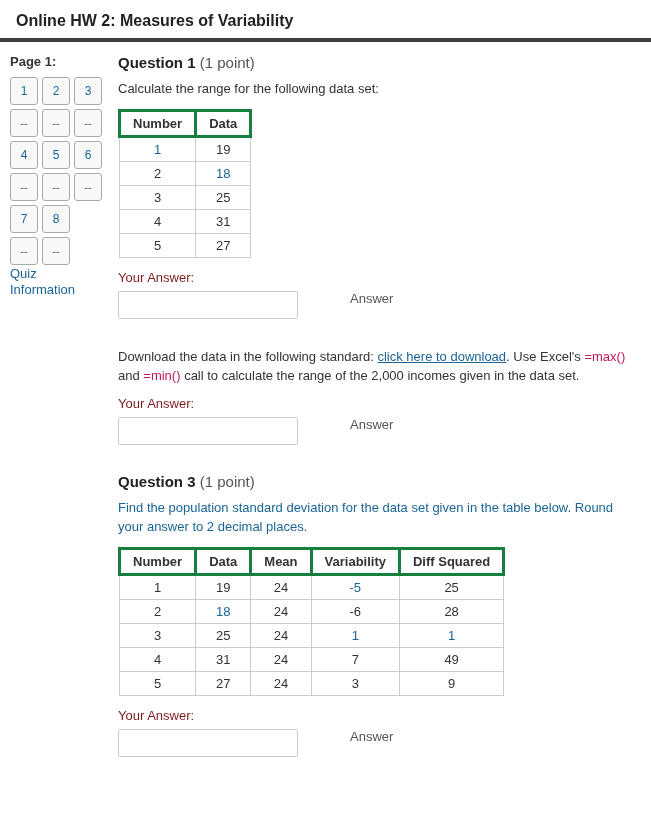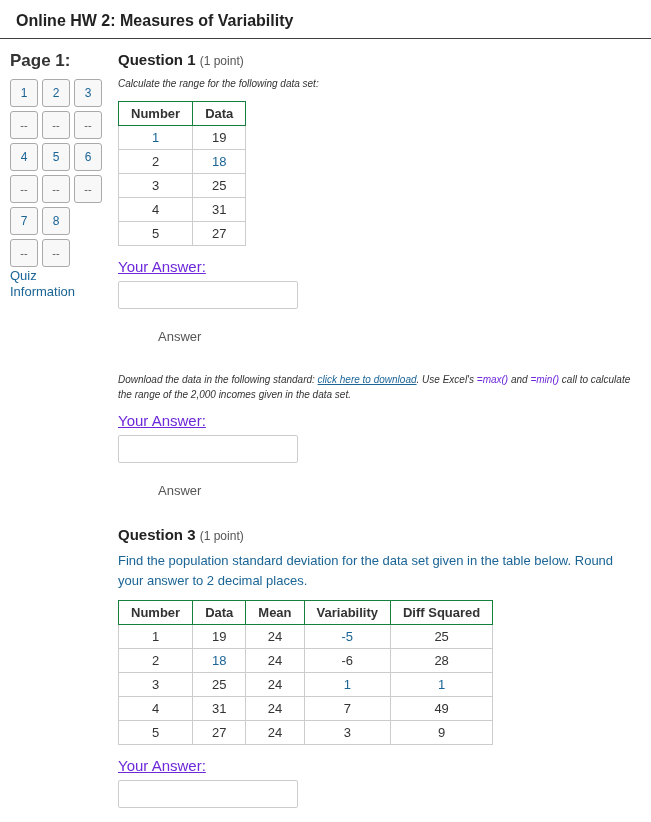--- a/index.html
+++ b/index.html
@@ -5,38 +5,38 @@
     * { box-sizing: border-box; margin: 0; padding: 0; }
     body {
       font-family: Arial, sans-serif;
       font-size: 14px;
       color: #333;
       background: #fff;
       width: 651px;
     }
     .page-header {
       padding: 12px 16px 8px 16px;
-      border-bottom: 1px solid #404040;
+      border-bottom: 4px solid #404040;
     }
     .page-header h1 {
       font-size: 16px;
       font-weight: bold;
       color: #222;
     }
     .main-layout {
       display: flex;
       padding: 12px 0;
     }
     .sidebar {
       width: 110px;
       padding: 0 10px;
       flex-shrink: 0;
     }
     .page-label {
-      font-size: 17px;
+      font-size: 13px;
       font-weight: bold;
       margin-bottom: 8px;
       color: #333;
     }
     .nav-grid {
       display: flex;
       flex-direction: column;
       gap: 4px;
     }
     .nav-row {
@@ -76,71 +76,69 @@
       margin-bottom: 28px;
     }
     .question-title {
       font-size: 15px;
       font-weight: bold;
       margin-bottom: 8px;
       color: #222;
     }
     .question-title .points {
       font-weight: normal;
-      font-size: 12px;
+      font-size: 15px;
       color: #555;
     }
     .question-text {
-      font-size: 10px;
+      font-size: 13px;
       margin-bottom: 10px;
       color: #333;
       line-height: 1.5;
-      font-style: italic;
     }
     .question-text .link-text {
       color: #1a6496;
       text-decoration: underline;
       cursor: pointer;
     }
     .question-text .highlight-text {
-      color: #6d28d9;
+      color: #be185d;
     }
     table {
       border-collapse: collapse;
       margin-bottom: 12px;
       font-size: 13px;
     }
     table th {
       background: #fff;
-      border: 1px solid #15803d;
+      border: 3px solid #15803d;
       padding: 4px 12px;
       text-align: center;
       font-weight: bold;
       color: #333;
     }
     table td {
       border: 1px solid #ccc;
       padding: 4px 12px;
       text-align: center;
       color: #333;
     }
     table td.blue-text {
       color: #1a6496;
     }
     .your-answer-label {
-      font-size: 15px;
+      font-size: 13px;
       margin-bottom: 6px;
-      color: #6d28d9;
-      text-decoration: underline;
+      color: #7f1d1d;
     }
     .answer-input-wrap {
       display: flex;
-      flex-direction: column;
+      flex-direction: row;
       align-items: flex-start;
-      gap: 20px;
+      gap: 12px;
     }
     .answer-input {
       width: 180px;
       height: 28px;
       border: 1px solid #ccc;
       border-radius: 2px;
       padding: 2px 6px;
       font-size: 13px;
       background: #fff;
     }

